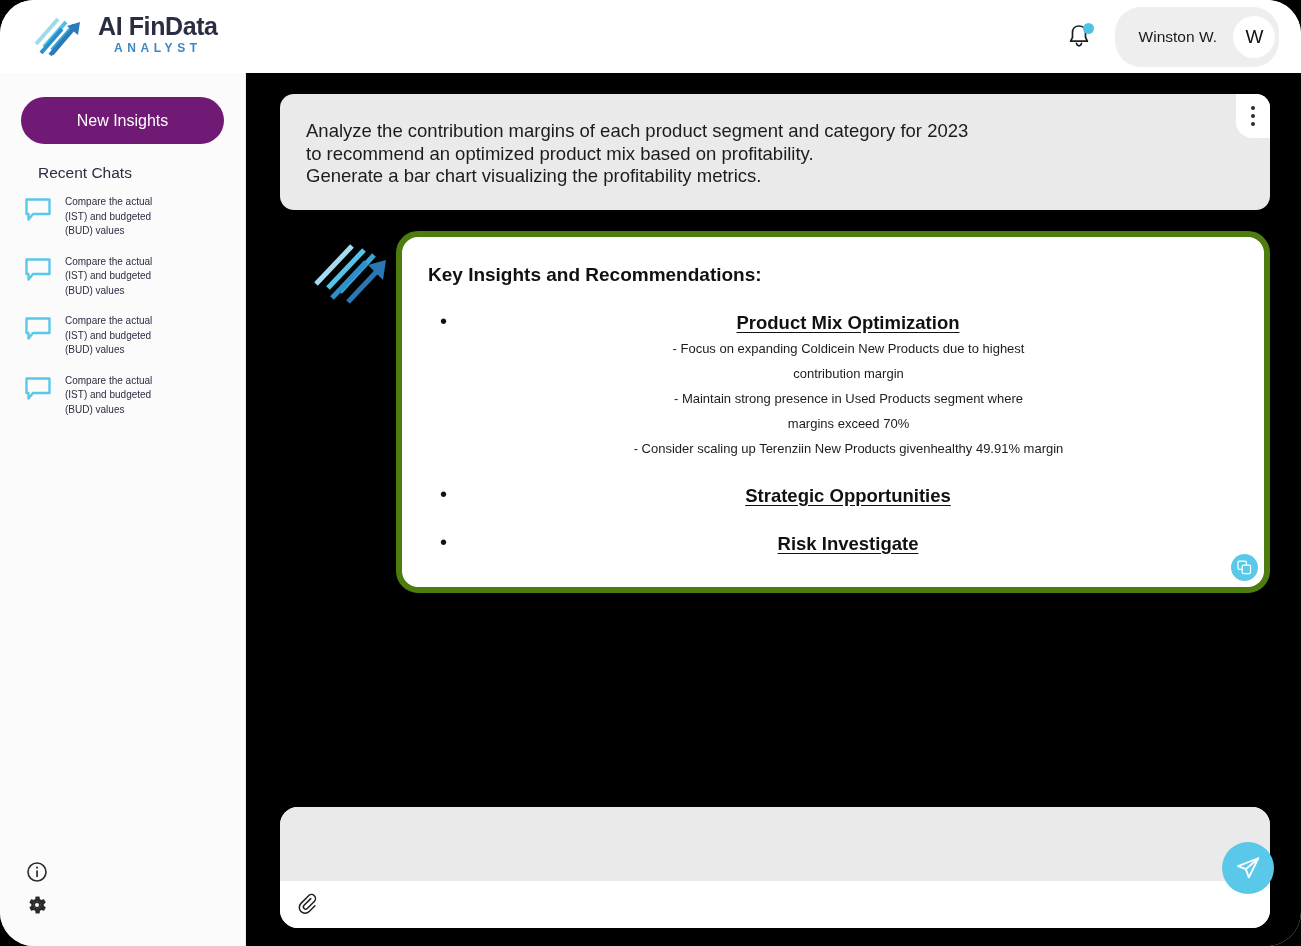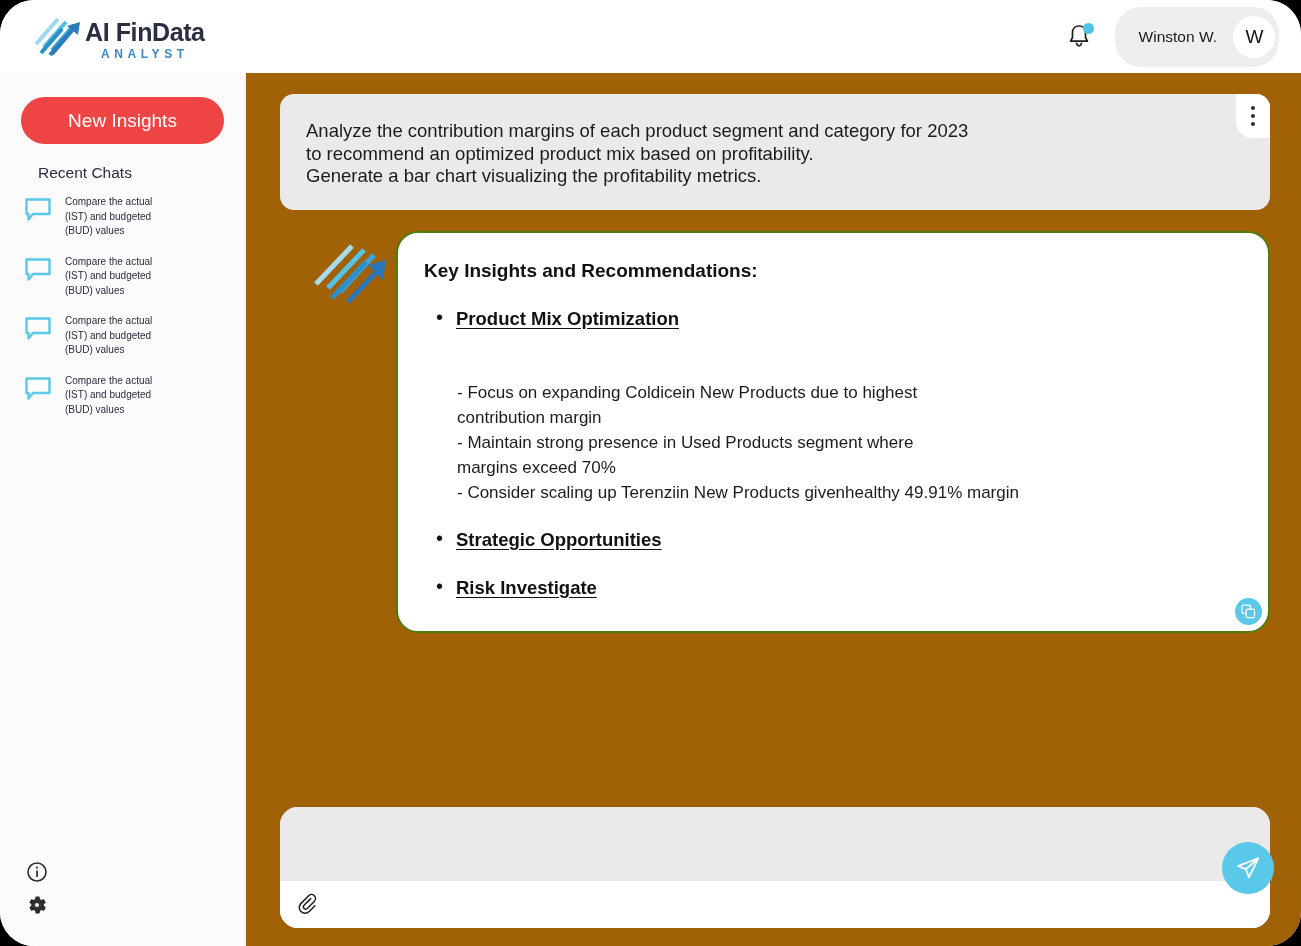--- a/index.html
+++ b/index.html
@@ -28,22 +28,22 @@
     flex: 0 0 73px;
     background: #ffffff;
     display: flex;
     align-items: center;
     justify-content: space-between;
     padding: 0 22px 0 28px;
     box-sizing: border-box;
   }
   .brand {
     display: flex;
-    align-items: flex-end;
-    gap: 3px;
+    align-items: flex-start;
+    gap: 16px;
   }
   .brand-mark {
     width: 58px;
     height: 46px;
     flex: 0 0 58px;
     position: relative;
   }
   .brand-text {
     display: flex;
     flex-direction: column;
@@ -125,23 +125,23 @@
     border-right: 1px solid #ebebeb;
     display: flex;
     flex-direction: column;
     padding: 12px 0 0 0;
     box-sizing: border-box;
   }
   .new-insights-btn {
     margin: 12px 21px 0 21px;
     height: 47px;
     border-radius: 25px;
-    background: #ef4444;
+    background: #701a75;
     color: #ffffff;
-    font-size: 19px;
+    font-size: 16px;
     display: flex;
     align-items: center;
     justify-content: center;
     cursor: pointer;
     border: none;
     font-family: inherit;
   }
   .recent-title {
     margin: 20px 0 10px 38px;
     font-size: 15.5px;
@@ -176,21 +176,21 @@
   .sidebar-footer {
     padding: 0 0 30px 26px;
     display: flex;
     flex-direction: column;
     gap: 11px;
   }
   .footer-icon { width: 22px; height: 22px; cursor: pointer; }
   
   .main {
     flex: 1;
-    background: #a16207;
+    background: #000000;
     display: flex;
     flex-direction: column;
     min-width: 0;
     padding: 21px 31px 0 34px;
     box-sizing: border-box;
   }
   .prompt-card {
     position: relative;
     background: #eaeaea;
     border-radius: 14px;
@@ -233,63 +233,62 @@
     width: 90px;
     height: 70px;
     margin-left: 26px;
     margin-top: 9px;
     position: relative;
   }
   .response-card {
     flex: 1;
     position: relative;
     background: #ffffff;
-    border: 2px solid #4d7c0f;
+    border: 6px solid #4d7c0f;
     border-radius: 22px;
     padding: 27px 28px 30px 26px;
     box-sizing: border-box;
     min-height: 0;
   }
   .resp-heading {
     font-size: 19px;
     font-weight: bold;
     color: #111111;
     margin-bottom: 26px;
   }
   .resp-list {
     margin: 0;
     padding-left: 32px;
     list-style: none;
   }
-  .resp-section { margin-bottom: 24px; position: relative; }
+  .resp-section { margin-bottom: 24px; position: relative; text-align: center; }
   .resp-section:last-child { margin-bottom: 0; }
   .resp-section::before {
     content: "\2022";
     position: absolute;
     left: -20px;
     top: -2px;
     font-size: 20px;
     color: #111111;
   }
   .resp-section-title {
     font-size: 18.5px;
     font-weight: bold;
     color: #111111;
     text-decoration: underline;
     text-underline-offset: 3px;
     display: inline-block;
     margin-bottom: 2px;
   }
   .resp-bullets {
-    font-size: 17px;
+    font-size: 13px;
     line-height: 25px;
     color: #1c1c1c;
     white-space: pre-line;
     padding-left: 1px;
-    margin-top: 48px;
   }
   .copy-btn {
     position: absolute;
     right: 6px;
     bottom: 6px;
     width: 27px;
     height: 27px;
     border-radius: 50%;
     background: #5ac8e8;
     display: flex;

